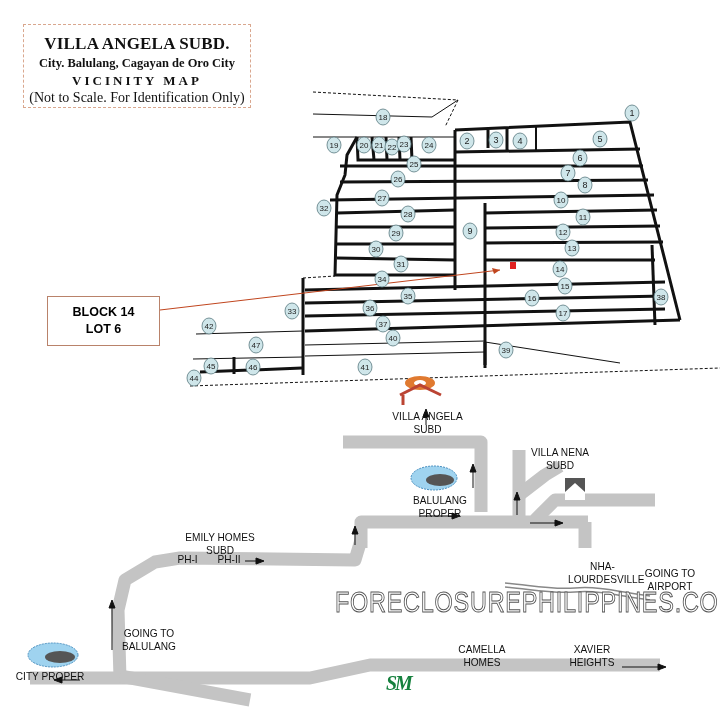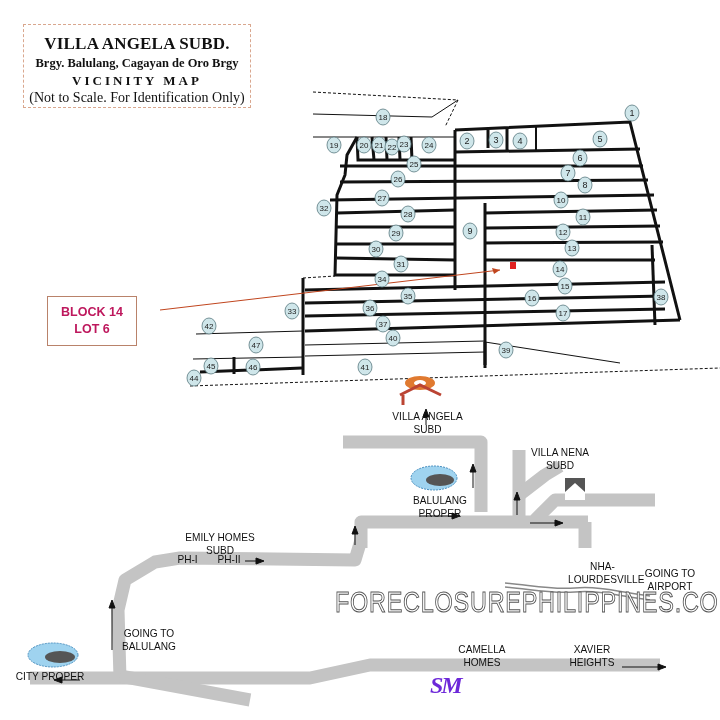--- a/index.html
+++ b/index.html
@@ -2,32 +2,32 @@
 <html><head>
 <meta charset="utf-8">
 <style>
   html, body { margin:0; padding:0; background:#ffffff; }
   body { width:720px; height:720px; position:relative; overflow:hidden; font-family:"Liberation Sans", sans-serif; }
   .title-box { position:absolute; left:23px; top:24px; width:228px; height:84px; border:1px dashed #d9a78e; box-sizing:border-box; text-align:center; font-family:"Liberation Serif", serif; color:#111; }
   .t1 { font-size:17px; font-weight:bold; margin-top:9px; letter-spacing:0.2px; }
   .t2 { font-size:12.5px; font-weight:bold; margin-top:2px; }
   .t3 { font-size:13px; font-weight:bold; letter-spacing:3px; margin-top:2px; }
   .t4 { font-size:14px; margin-top:1px; }
-  .callout { position:absolute; left:47px; top:296px; width:90px; height:50px; border:1px solid #b9826a; box-sizing:border-box; text-align:center; font-weight:bold; font-size:12.5px; color:#be185d; padding-top:7px; line-height:17px; }
+  .callout { position:absolute; left:47px; top:296px; width:113px; height:50px; border:1px solid #b9826a; box-sizing:border-box; text-align:center; font-weight:bold; font-size:12.5px; color:#000000; padding-top:7px; line-height:17px; }
   svg { position:absolute; left:0; top:0; }
   .lbl { position:absolute; font-size:11px; color:#111; text-align:center; line-height:13px; transform:scaleX(0.92); }
   .watermark { position:absolute; left:335px; top:585px; font-size:30px; color:#fff; letter-spacing:1px; -webkit-text-stroke:1px #555; font-family:"Liberation Sans", sans-serif; transform:scaleX(0.78); transform-origin:left top; white-space:nowrap; }
-  .sm-logo { position:absolute; left:386px; top:672px; font-family:"Liberation Serif", serif; font-weight:bold; font-style:italic; font-size:24px; color:#6d28d9; letter-spacing:-2px;margin-left:44px; }
+  .sm-logo { position:absolute; left:386px; top:672px; font-family:"Liberation Serif", serif; font-weight:bold; font-style:italic; font-size:20px; color:#15803d; letter-spacing:-2px; }
 </style>
 </head>
 <body>
 
 <div class="title-box">
   <div class="t1">VILLA ANGELA SUBD.</div>
-  <div class="t2">Brgy. Balulang, Cagayan de Oro Brgy</div>
+  <div class="t2">City. Balulang, Cagayan de Oro City</div>
   <div class="t3">VICINITY MAP</div>
   <div class="t4">(Not to Scale. For Identification Only)</div>
 </div>
 
 <svg width="720" height="720">
 
   <g stroke="#111" fill="none">
 
     <line x1="313" y1="92" x2="458" y2="100" stroke-dasharray="3,2" stroke-width="1"></line>
     <line x1="458" y1="100" x2="445" y2="127" stroke-dasharray="3,2" stroke-width="1"></line>

